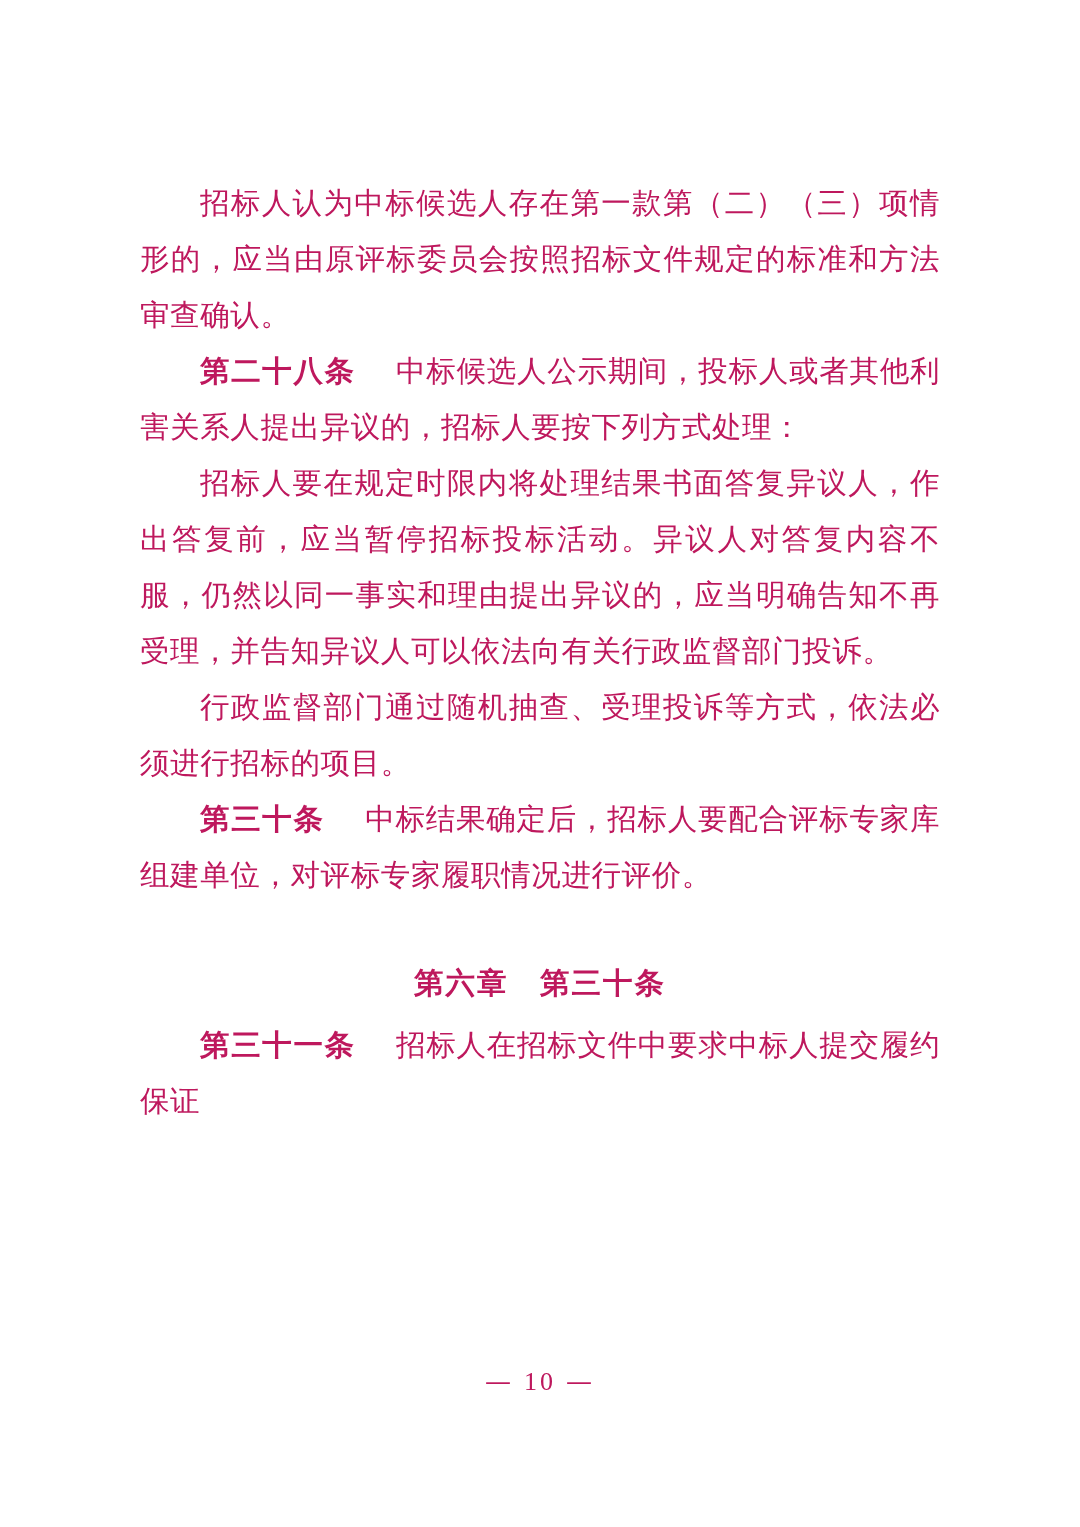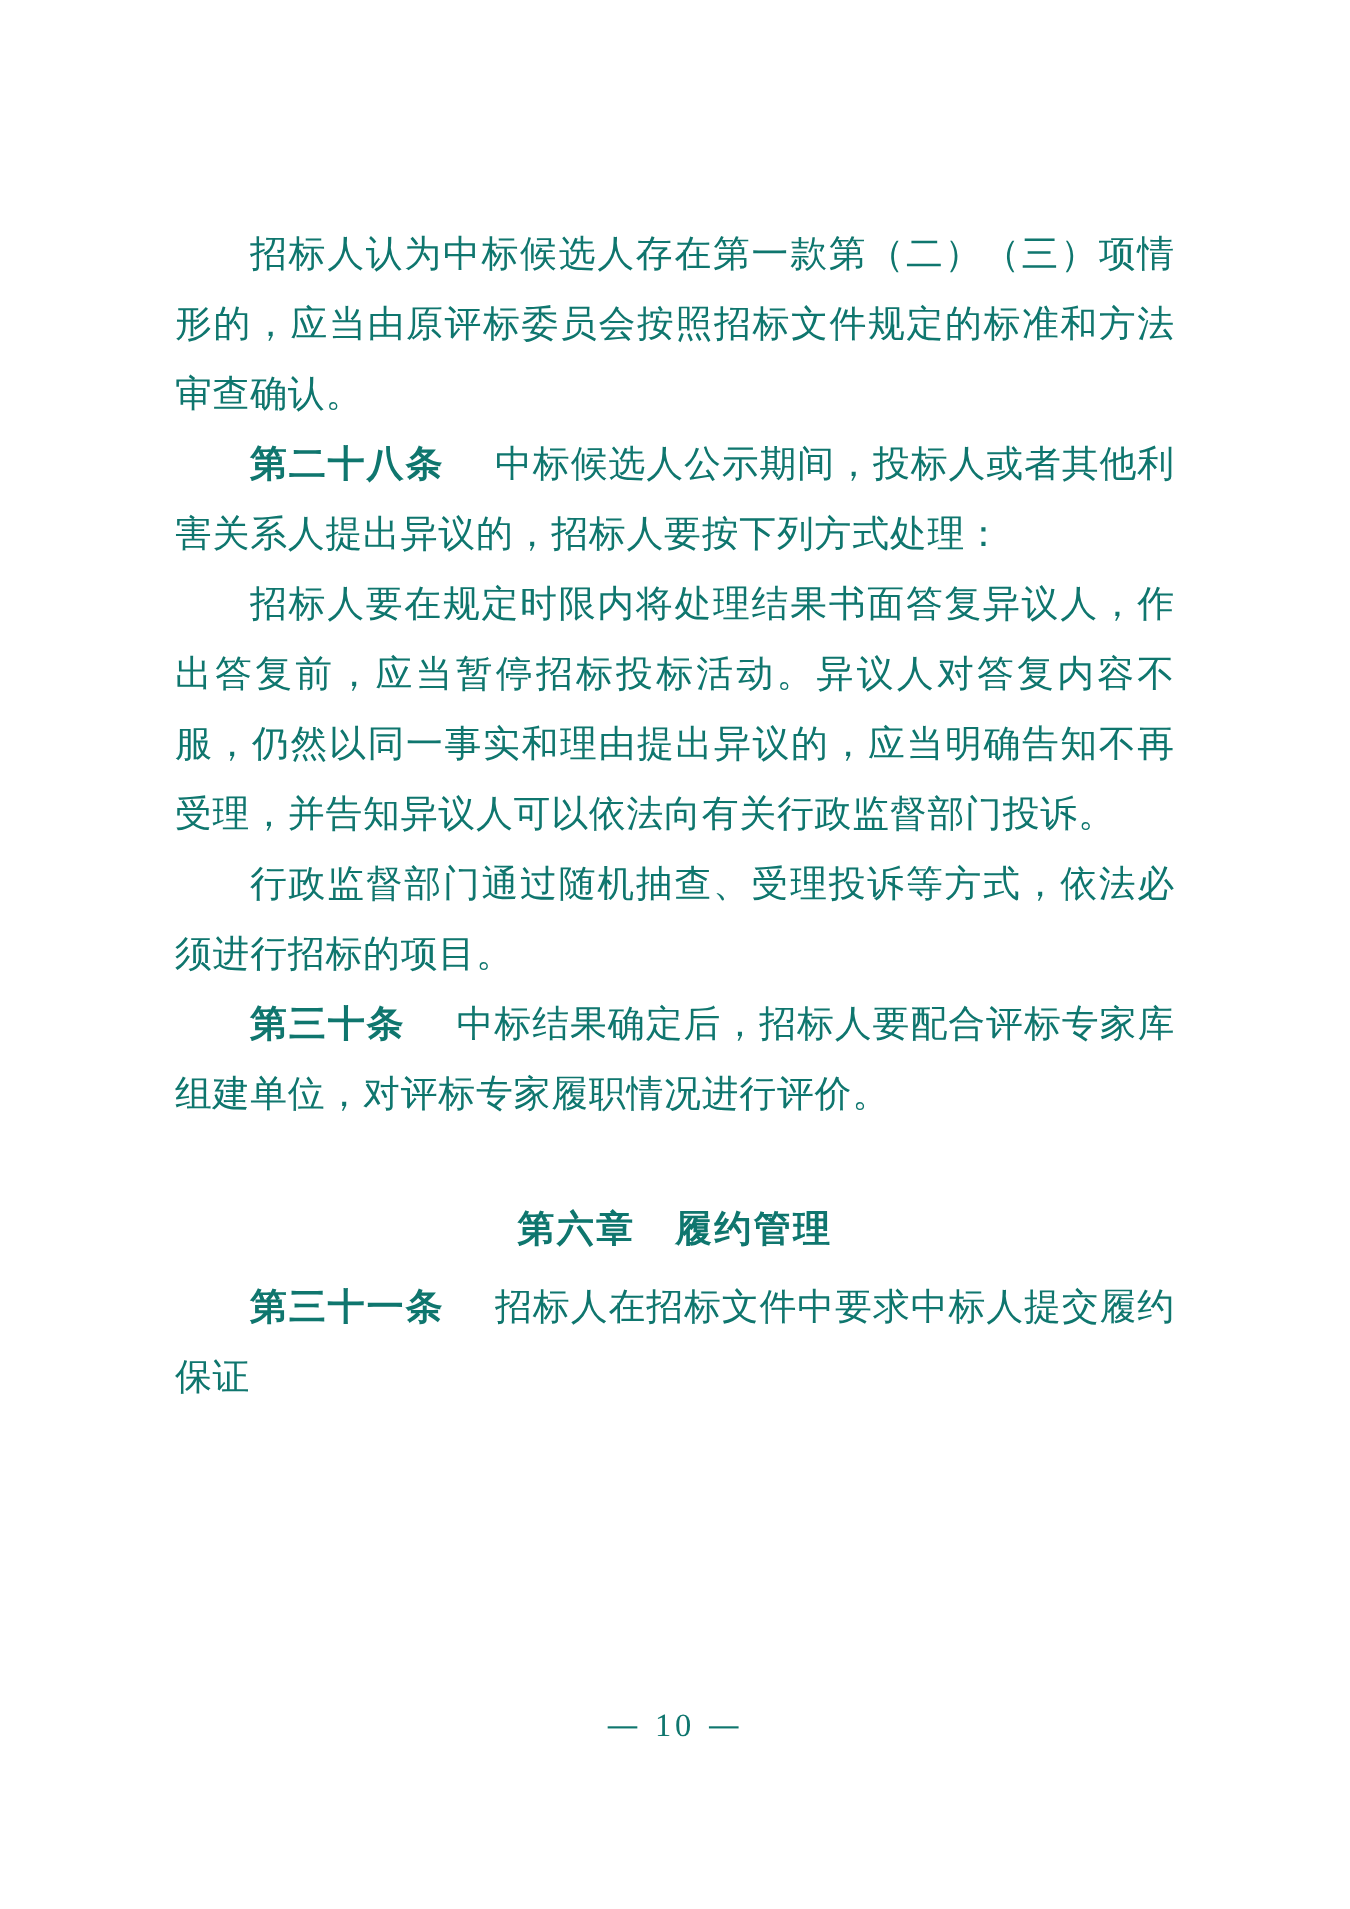--- a/index.html
+++ b/index.html
@@ -8,21 +8,21 @@
     background: #ffffff;
   }
   .page {
     position: relative;
     width: 1080px;
     height: 1527px;
     background: #ffffff;
     margin: 0 auto;
     overflow: hidden;
     font-family: "DejaVu Serif", "Liberation Serif", serif;
-    color: #0f766e;
+    color: #be185d;
   }
   .content {
     position: absolute;
     left: 140px;
     top: 175px;
     width: 800px;
   }
   .para {
     font-size: 29.5px;
     line-height: 56px;
@@ -87,21 +87,21 @@
 
     <p class="para indent">
       <span>行政监督部门通过随机抽查、受理投诉等方式，依法必须进行招标的项目。</span>
     </p>
 
     <p class="para indent">
       <span class="art-label">第三十条</span>
       <span>&nbsp;&nbsp;&nbsp;</span><span>中标结果确定后，招标人要配合评标专家库组建单位，对评标专家履职情况进行评价。</span>
     </p>
 
-    <h2 class="chapter">第六章　履约管理</h2>
+    <h2 class="chapter">第六章　第三十条</h2>
 
     <p class="para indent">
       <span class="art-label">第三十一条</span>
       <span>&nbsp;&nbsp;&nbsp;</span><span>招标人在招标文件中要求中标人提交履约保证</span>
     </p>
 
   </div>
 
   <div class="pagenum">
     <span>—</span><span class="num">10</span><span>—</span>

